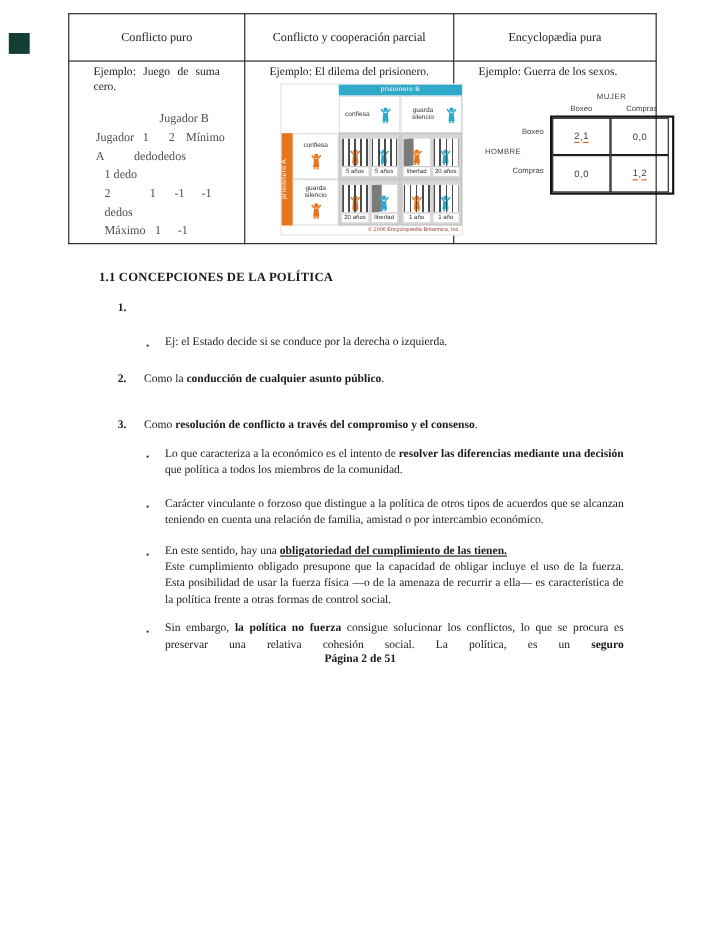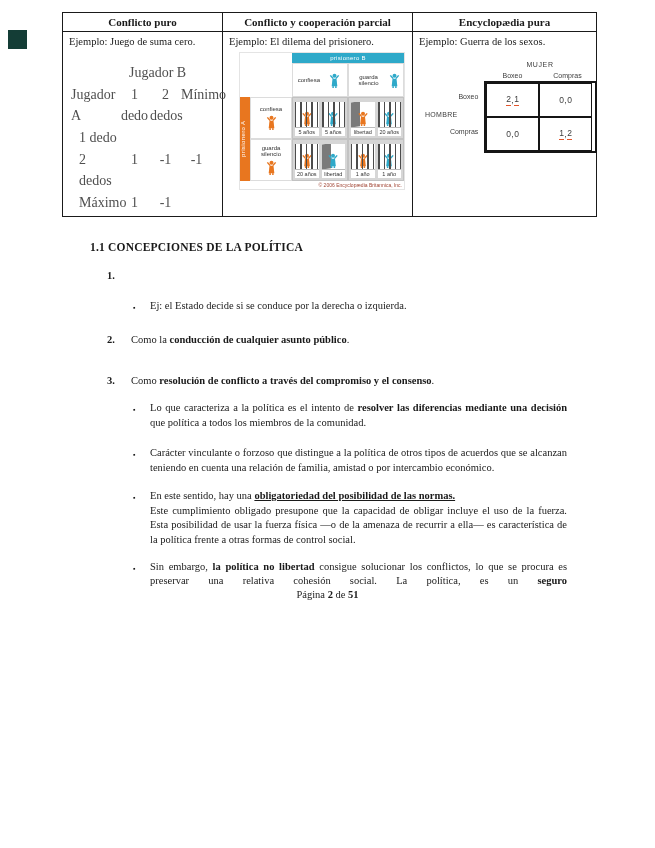--- a/index.html
+++ b/index.html
@@ -4,27 +4,27 @@
 <style>
   html,body{margin:0;padding:0;background:#ffffff;}
   .page{width:655px;height:848px;position:relative;background:#fff;color:var(--text,#1a1a1a);
         font-family:"Liberation Serif",serif;overflow:hidden;}
   .corner{position:absolute;left:8px;top:30px;width:19px;height:19px;background:var(--corner,#143d36);}
   .doc-title{padding-top:98px;margin:0;text-align:center;font-size:11.5px;font-weight:bold;}
 
   
   table.games{border-collapse:collapse;table-layout:fixed;margin:12px 0 0 62px;width:534px;}
   .games th,.games td{border:1px solid #1a1a1a;}
-  .games th{font-size:11px;font-weight:bold;padding:3px 2px;}
-  .games td{vertical-align:top;padding:2px 6px;font-size:10.5px;height:151px;}
+  .games th{font-size:11px;font-weight:normal;padding:15px 2px;}
+  .games td{vertical-align:top;padding:2px 22px;font-size:10.5px;height:151px;}
   .example{margin:1px 0 0;line-height:14px;}
   .ex-justify{text-align:justify;}
 
   
-  .zs{margin:13px 0 0 2px;font-size:14px;color:#4f4f4f;filter:blur(0.35px);line-height:1.55;}
+  .zs{margin:13px 0 0 2px;font-size:11px;color:#4f4f4f;filter:blur(0.35px);line-height:1.55;}
   .zs-title{margin-left:58px;}
   .zs-row{display:flex;}
   .zs-c0{width:48px;}
   .zs-c0.ind{padding-left:8px;width:40px;}
   .zs-c{width:31px;text-align:center;}
 
   
   .pd{position:relative;margin:3px 0 0 10px;width:164px;height:136px;background:#fff;
       font-family:"Liberation Sans",sans-serif;display:grid;border:1px solid #e4e4e4;
       grid-template-columns:10px 42px 56px 56px;grid-template-rows:10px 34px 42px 42px;}
@@ -78,21 +78,21 @@
   .item{display:flex;margin-left:107px;width:460px;font-size:10.5px;line-height:14.5px;}
   .item .num{width:24px;font-weight:bold;flex:none;}
   .item1{margin-top:16px}.item2{margin-top:17px}.item3{margin-top:27px}
   .bullet{display:flex;margin-left:133px;width:434px;font-size:10.5px;line-height:14.6px;}
   .bullet .marker{width:17px;flex:none;font-size:7px;padding-top:2px;}
   .bullet .btext{width:417px;text-align:justify;}
   .b1{margin-top:16px}.b3a{margin-top:12px}.b3b{margin-top:16px}.b3c{margin-top:14px}.b3d{margin-top:12px}
   .paren{margin:11px 0 0 150px;width:417px;text-align:justify;font-size:10.5px;line-height:14.6px;}
   .u{text-decoration:underline;}
   .jlast{text-align-last:justify;}
-  .footer{text-align:center;font-size:10.5px;margin-top:0;}
+  .footer{text-align:center;font-size:10.5px;margin-top:0;font-weight:bold;}
 </style>
 </head>
 <body>
 
 <svg width="0" height="0" style="position:absolute" aria-hidden="true">
   <defs>
     <g id="person">
       <circle cx="12" cy="4.5" r="3.2"></circle>
       <path d="M8.8 9 L15.2 9 L16.5 21 L7.5 21 Z"></path>
       <path d="M9 9.5 L4.5 4.5 L6.3 3 L10.8 8.3 Z"></path>
@@ -314,35 +314,35 @@
     <span><span>Como la </span><b>conducción de cualquier asunto público</b><span>.</span></span>
   </div>
 
   <div class="item item3">
     <span class="num">3.</span>
     <span><span>Como </span><b>resolución de conflicto a través del compromiso y el consenso</b><span>.</span></span>
   </div>
 
   <div class="bullet b3a">
     <span class="marker">▪</span>
-    <span class="btext"><span>Lo que caracteriza a la política es el intento de </span><b>resolver las diferencias mediante una decisión</b><span> que política a todos los miembros de la comunidad.</span></span>
+    <span class="btext"><span>Lo que caracteriza a la económico es el intento de </span><b>resolver las diferencias mediante una decisión</b><span> que política a todos los miembros de la comunidad.</span></span>
   </div>
 
   <div class="bullet b3b">
     <span class="marker">▪</span>
     <span class="btext">Carácter vinculante o forzoso que distingue a la política de otros tipos de acuerdos que se alcanzan teniendo en cuenta una relación de familia, amistad o por intercambio económico.</span>
   </div>
 
   <div class="bullet b3c">
     <span class="marker">▪</span>
-    <span class="btext"><span>En este sentido, hay una </span><b class="u">obligatoriedad del posibilidad de las normas.</b><br><span>Este cumplimiento obligado presupone que la capacidad de obligar incluye el uso de la fuerza. Esta posibilidad de usar la fuerza física —o de la amenaza de recurrir a ella— es característica de la política frente a otras formas de control social.</span></span>
+    <span class="btext"><span>En este sentido, hay una </span><b class="u">obligatoriedad del cumplimiento de las tienen.</b><br><span>Este cumplimiento obligado presupone que la capacidad de obligar incluye el uso de la fuerza. Esta posibilidad de usar la fuerza física —o de la amenaza de recurrir a ella— es característica de la política frente a otras formas de control social.</span></span>
   </div>
 
 
   <div class="bullet b3d">
     <span class="marker">▪</span>
-    <span class="btext jlast"><span>Sin embargo, </span><b>la política no libertad</b><span> consigue solucionar los conflictos, lo que se procura es preservar una relativa cohesión social. La política, es un </span><b>seguro</b></span>
+    <span class="btext jlast"><span>Sin embargo, </span><b>la política no fuerza</b><span> consigue solucionar los conflictos, lo que se procura es preservar una relativa cohesión social. La política, es un </span><b>seguro</b></span>
   </div>
 
   <div class="footer">
     <span>Página </span><b>2</b><span> de </span><b>51</b>
   </div>
 </div>
 
 </body></html>

